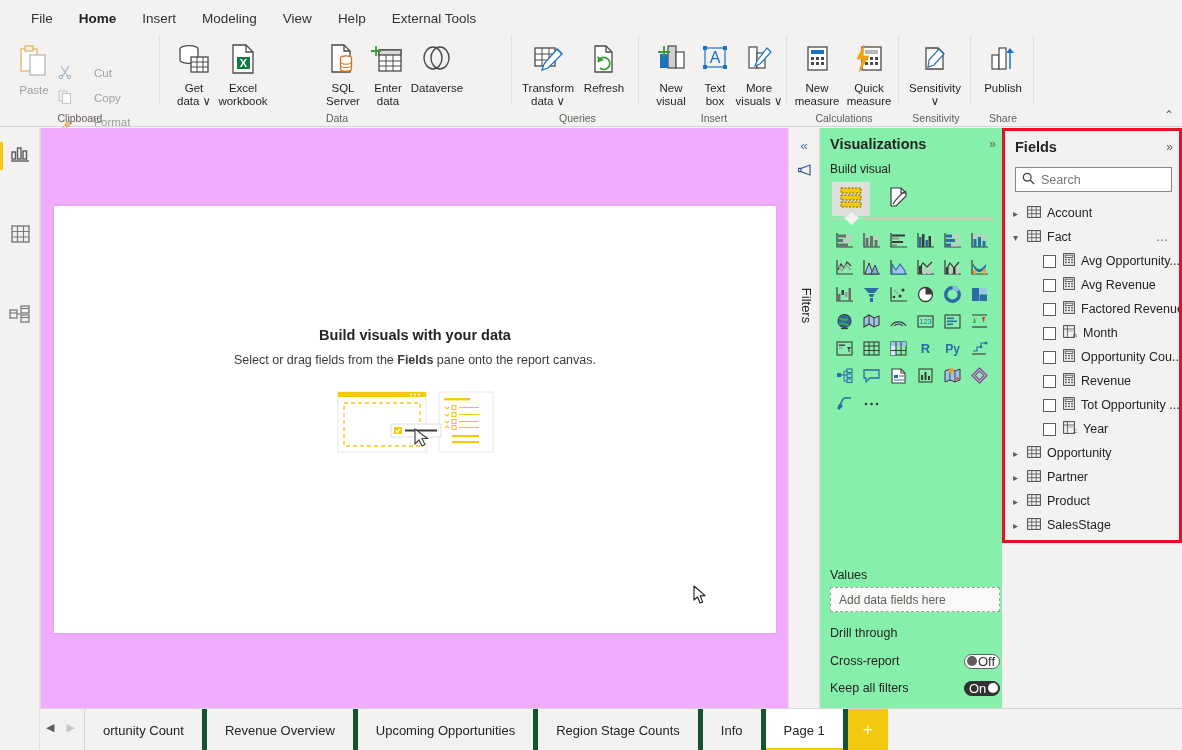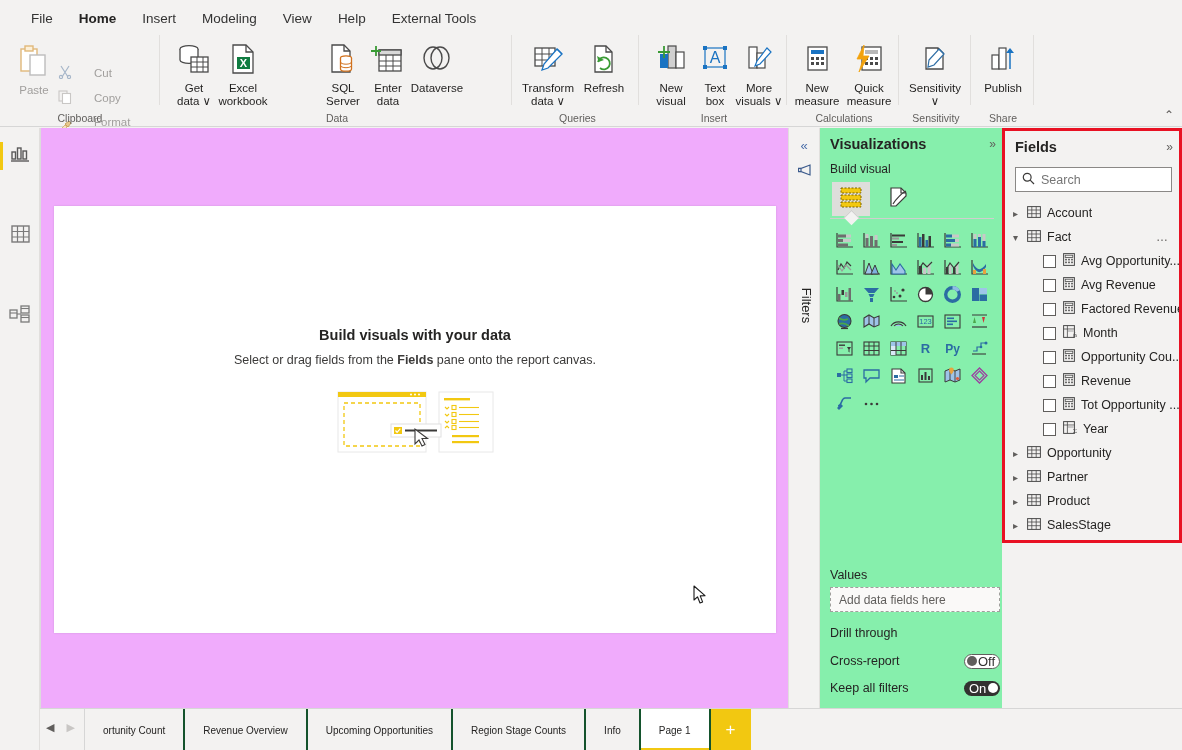--- a/index.html
+++ b/index.html
@@ -173,21 +173,21 @@
   .pagebar {
     position: absolute; left: 40px; bottom: 0; right: 0; height: 42px;
     background: #f3f2f1; border-top: 1px solid #d6d6d6;
   }
   .navarrows { position: absolute; left: 6px; top: 12px; display: flex; gap: 12px; }
   .navarrow { font-size: 11px; color: #605e5c; cursor: default; }
   .navarrow.dis { color: #c8c6c4; }
   .ptabs { position: absolute; left: 44px; top: 0; display: flex; height: 42px; align-items: stretch; }
   .ptab {
     display: flex; align-items: center; justify-content: center; padding: 0 18px;
-    font-size: 10px; color: #252423; border-right: 2px solid #14532d; cursor: default;
+    font-size: 13px; color: #252423; border-right: 5px solid #14532d; cursor: default;
     white-space: nowrap; position: relative;
   }
   .ptab:first-child { border-left: 1px solid #d6d6d6; }
   .ptab.active { background: #ffffff; font-weight: normal; }
   .ptab.active::after { content:""; position:absolute; left:0; right:0; bottom:0; height:3px; background:#f2c811; }
   .addpage {
     width: 40px; background: #f2c811; display:flex; align-items:center; justify-content:center;
     font-size: 17px; color: #fff; cursor: default;
   }
 </style>

